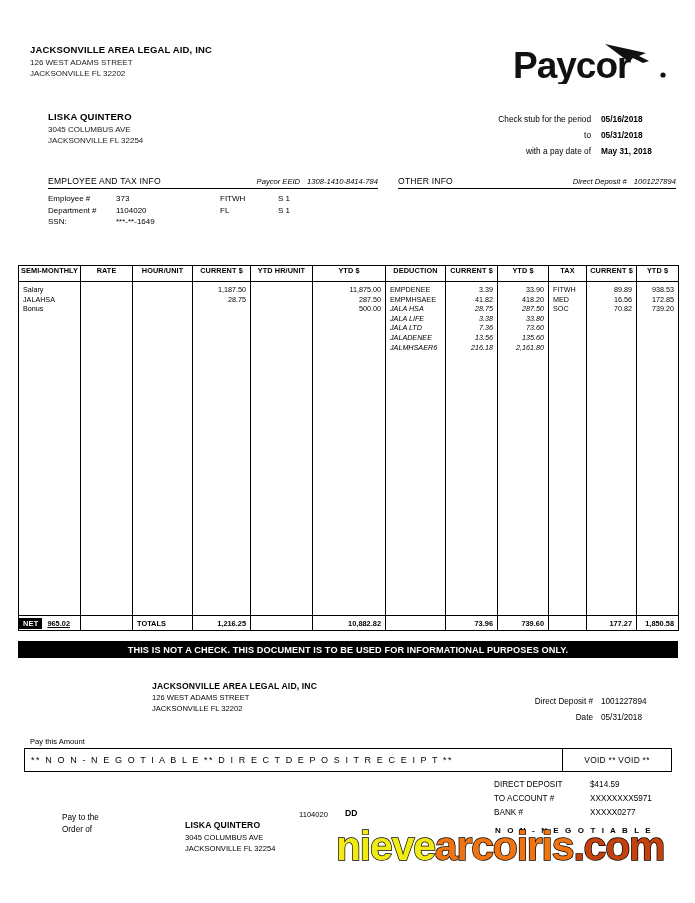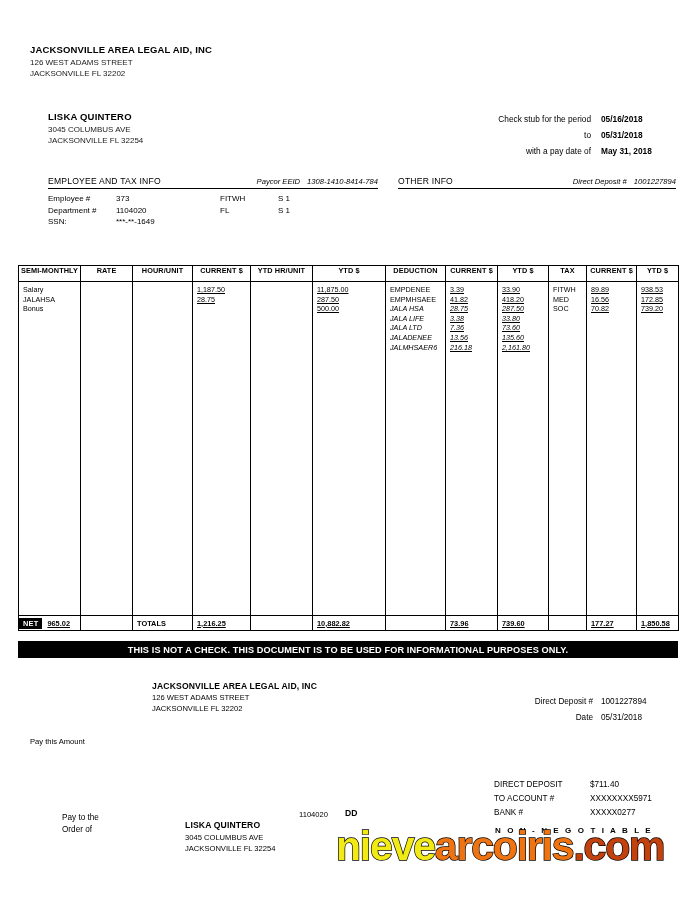--- a/index.html
+++ b/index.html
@@ -54,21 +54,21 @@
   
   .tbl { position: absolute; left: 18px; top: 265px; width: 660px; border-collapse: collapse; table-layout: fixed; }
   .tbl th, .tbl td { border: 1px solid #000; padding: 0; font-size: 7.2px; vertical-align: top; }
   .tbl thead th {
     height: 15px; font-size: 7.3px; font-weight: bold; text-align: center;
     letter-spacing: .1px; white-space: nowrap; overflow: hidden; padding: 0 2px;
   }
   .tbl tbody td { height: 330px; padding: 3px 4px 0 4px; }
   .cell-list { line-height: 9.6px; }
   .cell-list div { white-space: nowrap; overflow: hidden; }
-  .num { text-align: left; text-decoration: underline; }
+  .num { text-align: right; }
   .ital { font-style: italic; }
 
   .totals td { height: 14px !important; padding: 0 4px !important; font-size: 7.4px; font-weight: bold; vertical-align: middle; }
   .totals .net-cell { padding: 0 !important; text-decoration: underline; }
   .net-inner { display: flex; align-items: center; height: 14px; }
   .net-badge {
     background: #000; color: #fff; font-size: 7.4px; font-weight: bold;
     padding: 1px 4px 1px 4px; margin-right: 5px; letter-spacing: .2px;
   }
   .net-amt { font-size: 7.4px; font-weight: bold; }
@@ -138,20 +138,27 @@
 <body>
 
 <div class="page">
 
   <div class="company-block">
     <div class="company-name">JACKSONVILLE AREA LEGAL AID, INC</div>
     <div class="company-line">126 WEST ADAMS STREET</div>
     <div class="company-line">JACKSONVILLE FL 32202</div>
   </div>
 
+  <div class="logo-wrap">
+    <svg class="logo-svg" width="160" height="44" viewBox="0 0 160 44">
+      <path d="M92 4 L133 13 L126 16 L136 21 L130 23 L120 18 L116 22 Z" fill="#111"></path>
+      <text x="0" y="38" font-family="Liberation Sans, sans-serif" font-size="37" font-weight="bold" fill="#111" letter-spacing="-1">Paycor</text>
+      <circle cx="150" cy="35" r="2.6" fill="#111"></circle>
+    </svg>
+  </div>
 
   <div class="employee-block">
     <div class="employee-name">LISKA QUINTERO</div>
     <div class="employee-line">3045 COLUMBUS AVE</div>
     <div class="employee-line">JACKSONVILLE FL 32254</div>
   </div>
 
   <div class="period-block">
     <div class="period-row">
       <span class="period-label">Check stub for the period</span><span class="period-value">05/16/2018</span>
@@ -370,25 +377,29 @@
     <div class="dd-row">
       <span class="dd-label">Direct Deposit #</span><span class="dd-val">1001227894</span>
     </div>
     <div class="dd-row">
       <span class="dd-label">Date</span><span class="dd-val">05/31/2018</span>
     </div>
   </div>
 
   <div class="pay-this">Pay this Amount</div>
 
+  <div class="amount-box">
+    <div class="amount-main">** N O N - N E G O T I A B L E **  D I R E C T  D E P O S I T  R E C E I P T  **</div>
+    <div class="amount-void">VOID ** VOID **</div>
+  </div>
 
   <div class="deposit-info">
     <div class="di-row">
       <span class="di-label">DIRECT DEPOSIT</span>
-      <span class="di-val">$711.40</span>
+      <span class="di-val">$414.59</span>
     </div>
     <div class="di-row">
       <span class="di-label">TO ACCOUNT #</span>
       <span class="di-val">XXXXXXXX5971</span>
     </div>
     <div class="di-row">
       <span class="di-label">BANK #</span>
       <span class="di-val">XXXXX0277</span>
     </div>
   </div>

